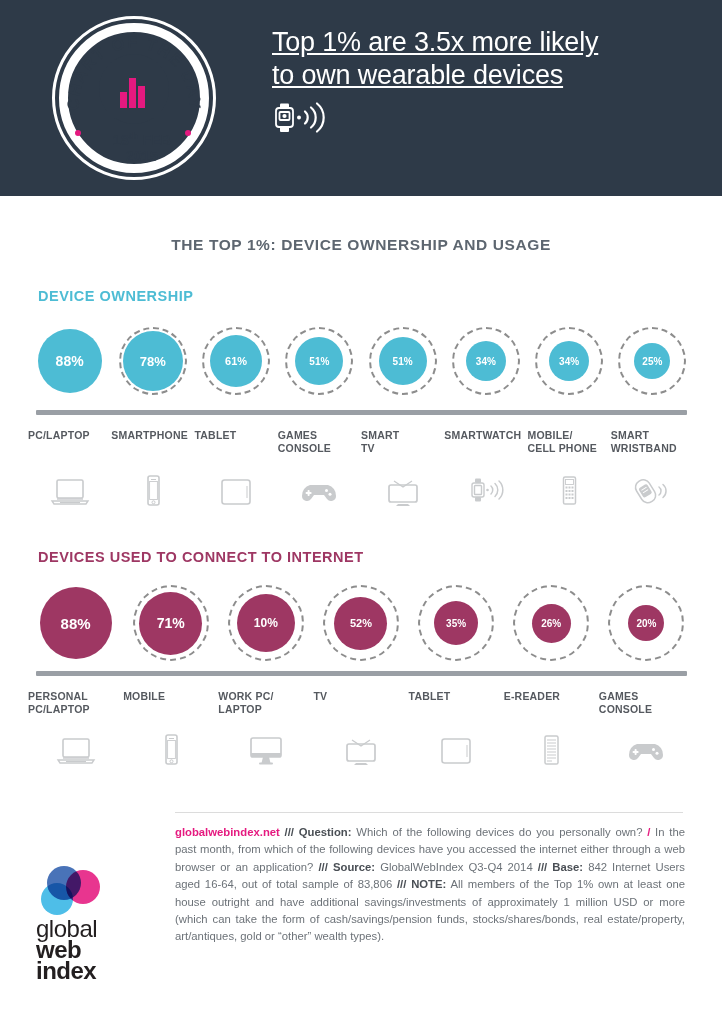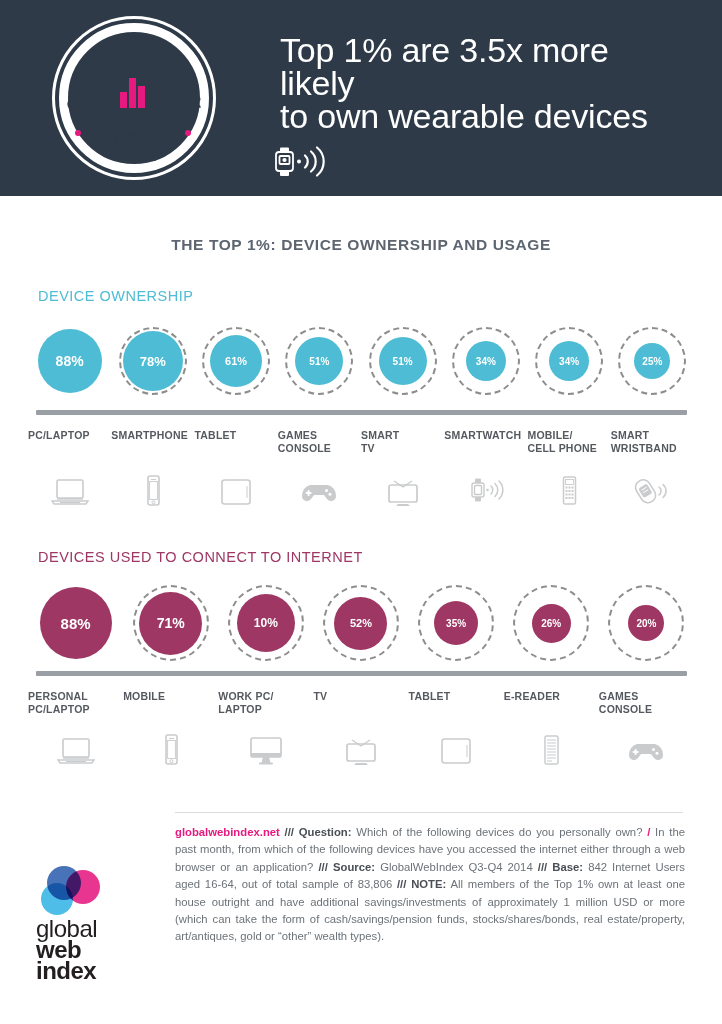--- a/index.html
+++ b/index.html
@@ -94,25 +94,26 @@
   .badge .date sup { font-size: 9px; }
 
   .header-text {
     position: absolute;
     left: 268px;
     top: 22px;
     right: 20px;
   }
   .header-title {
     color: #ffffff;
-    font-size: 34px;
+    font-size: 27px;
     line-height: 33px;
     font-weight: normal;
     letter-spacing: -0.2px;
-    margin: 12px;
+    margin: 4px;
+    text-decoration: underline;
   }
   .header-sub {
     color: #9aa3ad;
     font-size: 13.5px;
     margin-top: 12px;
     letter-spacing: 0.1px;
   }
   .header-icon {
     margin-top: 9px;
   }
@@ -124,21 +125,21 @@
     font-size: 15.5px;
     font-weight: bold;
     letter-spacing: 0.6px;
     margin-top: 40px;
   }
 
   
   .section { position: relative; }
   .section-label {
     font-size: 14.5px;
-    font-weight: normal;
+    font-weight: bold;
     letter-spacing: 0.5px;
     margin-left: 38px;
   }
   .section-label.teal { color: #4dbcd4; }
   .section-label.magenta { color: #9e3763; }
 
   .rule {
     height: 5px;
     background: #9a9fa5;
     margin: 0 35px 0 36px;

